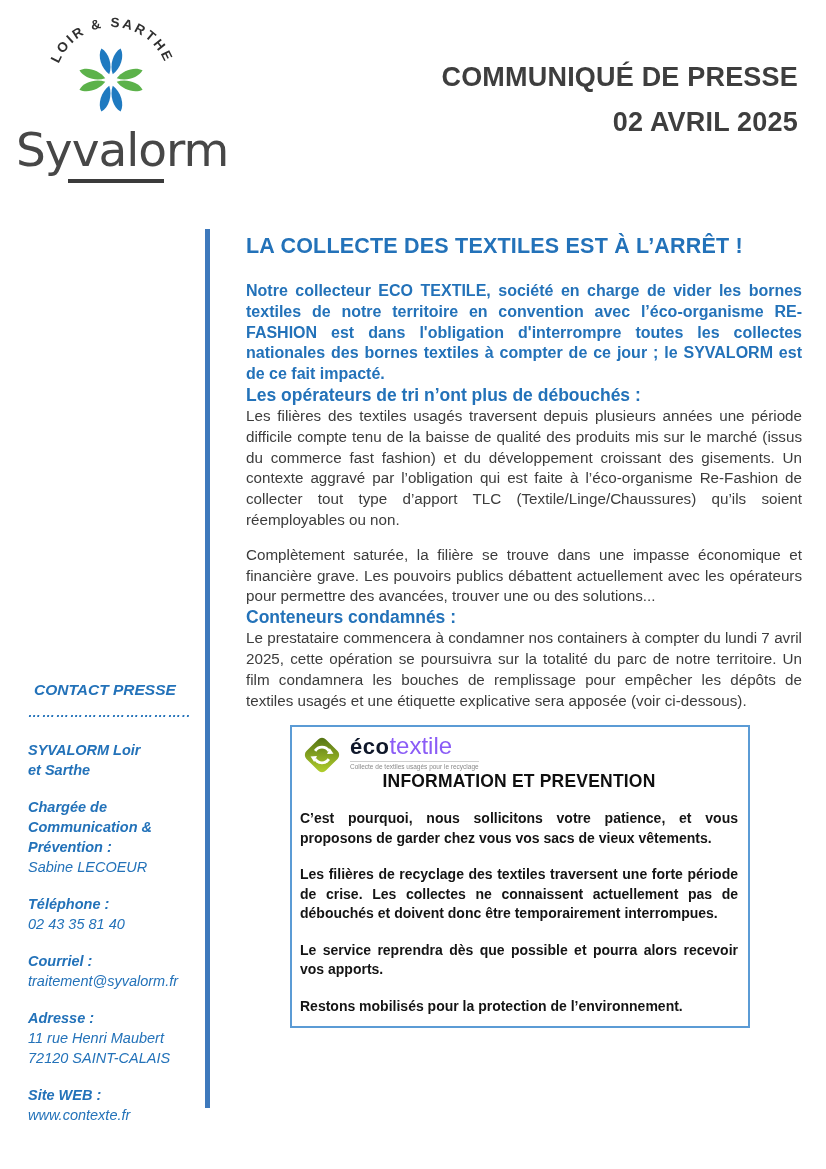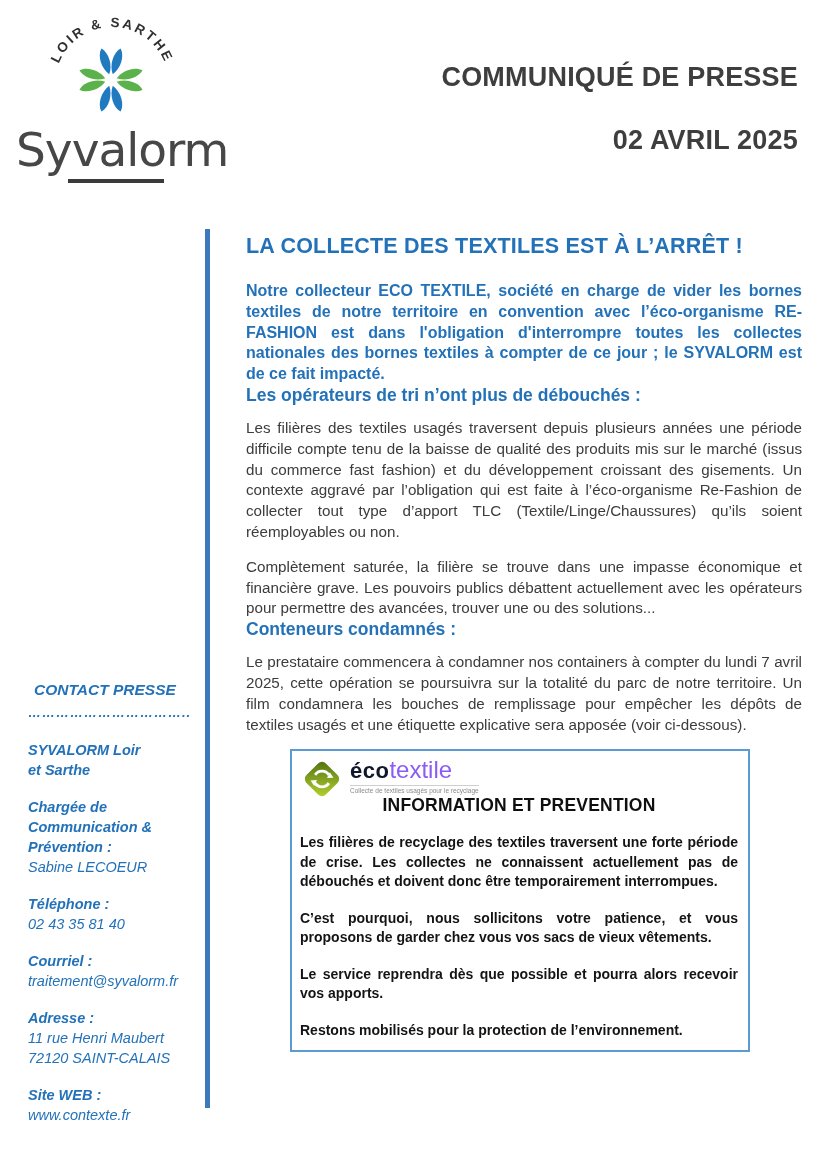--- a/index.html
+++ b/index.html
@@ -15,21 +15,21 @@
     letter-spacing:-1px;line-height:1;margin:-8px 0 0 2px;
   }
   .logo-underline{width:96px;height:4px;background:#3b3b3b;margin:6px 0 0 54px;}
   .logo-tagline{
     margin:8px 0 0 14px;font-size:12px;line-height:19px;color:#a9a9a9;
     letter-spacing:0.6px;font-weight:500;
   }
   
   .header{position:absolute;right:28px;top:62px;text-align:right;color:#3e3e3e;}
   .header .h-line1{font-size:27px;font-weight:700;letter-spacing:0.2px;}
-  .header .h-line2{font-size:27px;font-weight:700;margin-top:32px;letter-spacing:0.2px;}
+  .header .h-line2{font-size:27px;font-weight:700;margin-top:14px;letter-spacing:0.2px;}
   
   .vline{position:absolute;left:205px;top:229px;width:5px;height:879px;background:#3e79bc;}
   
   .sidebar{
     position:absolute;left:28px;top:680px;width:165px;
     color:#2372b9;font-style:italic;font-size:14.5px;line-height:20px;
   }
   .sb-heading{font-weight:700;font-size:15.5px;padding-left:6px;}
   .sb-dots{font-weight:700;font-size:13px;letter-spacing:1px;margin-top:3px;}
   .sb-group{margin-top:17px;}
@@ -37,21 +37,21 @@
   .sb-value{font-weight:400;}
   
   .main{position:absolute;left:246px;top:234px;width:556px;}
   .article-title{color:#2372b9;font-size:21.5px;font-weight:700;letter-spacing:0.2px;}
   .intro{
     margin-top:22px;color:#2372b9;font-size:16px;font-weight:700;
     line-height:20.8px;text-align:justify;
   }
   .sec-heading{color:#2372b9;font-size:17.5px;font-weight:700;}
   .body-p{
-    margin-top:12px;color:#3c3c3c;font-size:15.2px;line-height:20.8px;
+    margin-top:0;color:#3c3c3c;font-size:15.2px;line-height:20.8px;
     text-align:justify;
   }
   .body-p.mt{margin-top:14px;}
   
   .info-box{
     box-sizing:border-box;margin:14px 0 0 44px;width:460px;
     border:2px solid #5b9bd5;padding:6px 10px 10px 8px;background:#fff;
   }
   .eco-logo-row{display:flex;align-items:flex-start;}
   .eco-text-col{margin-left:6px;padding-top:2px;}
@@ -179,22 +179,22 @@
         <div class="eco-text-col">
           <div class="eco-wordline">
             <span class="eco-word-eco">éco</span><span class="eco-word-textile">textile</span>
           </div>
           <div class="eco-tagline">Collecte de textiles usagés pour le recyclage</div>
         </div>
       </div>
 
       <div class="box-heading">INFORMATION ET PREVENTION</div>
 
+      <div class="box-p">C’est pourquoi, nous sollicitons votre patience, et vous proposons de garder chez vous vos sacs de vieux vêtements.</div>
       <div class="box-p">Les filières de recyclage des textiles traversent une forte période de crise. Les collectes ne connaissent actuellement pas de débouchés et doivent donc être temporairement interrompues.</div>
-      <div class="box-p">C’est pourquoi, nous sollicitons votre patience, et vous proposons de garder chez vous vos sacs de vieux vêtements.</div>
       <div class="box-p">Le service reprendra dès que possible et pourra alors recevoir vos apports.</div>
       <div class="box-p no-just">
         <span class="line">Restons mobilisés pour la protection de l’environnement.</span>
       </div>
     </div>
   </div>
 
 </div>
 
 </body></html>

